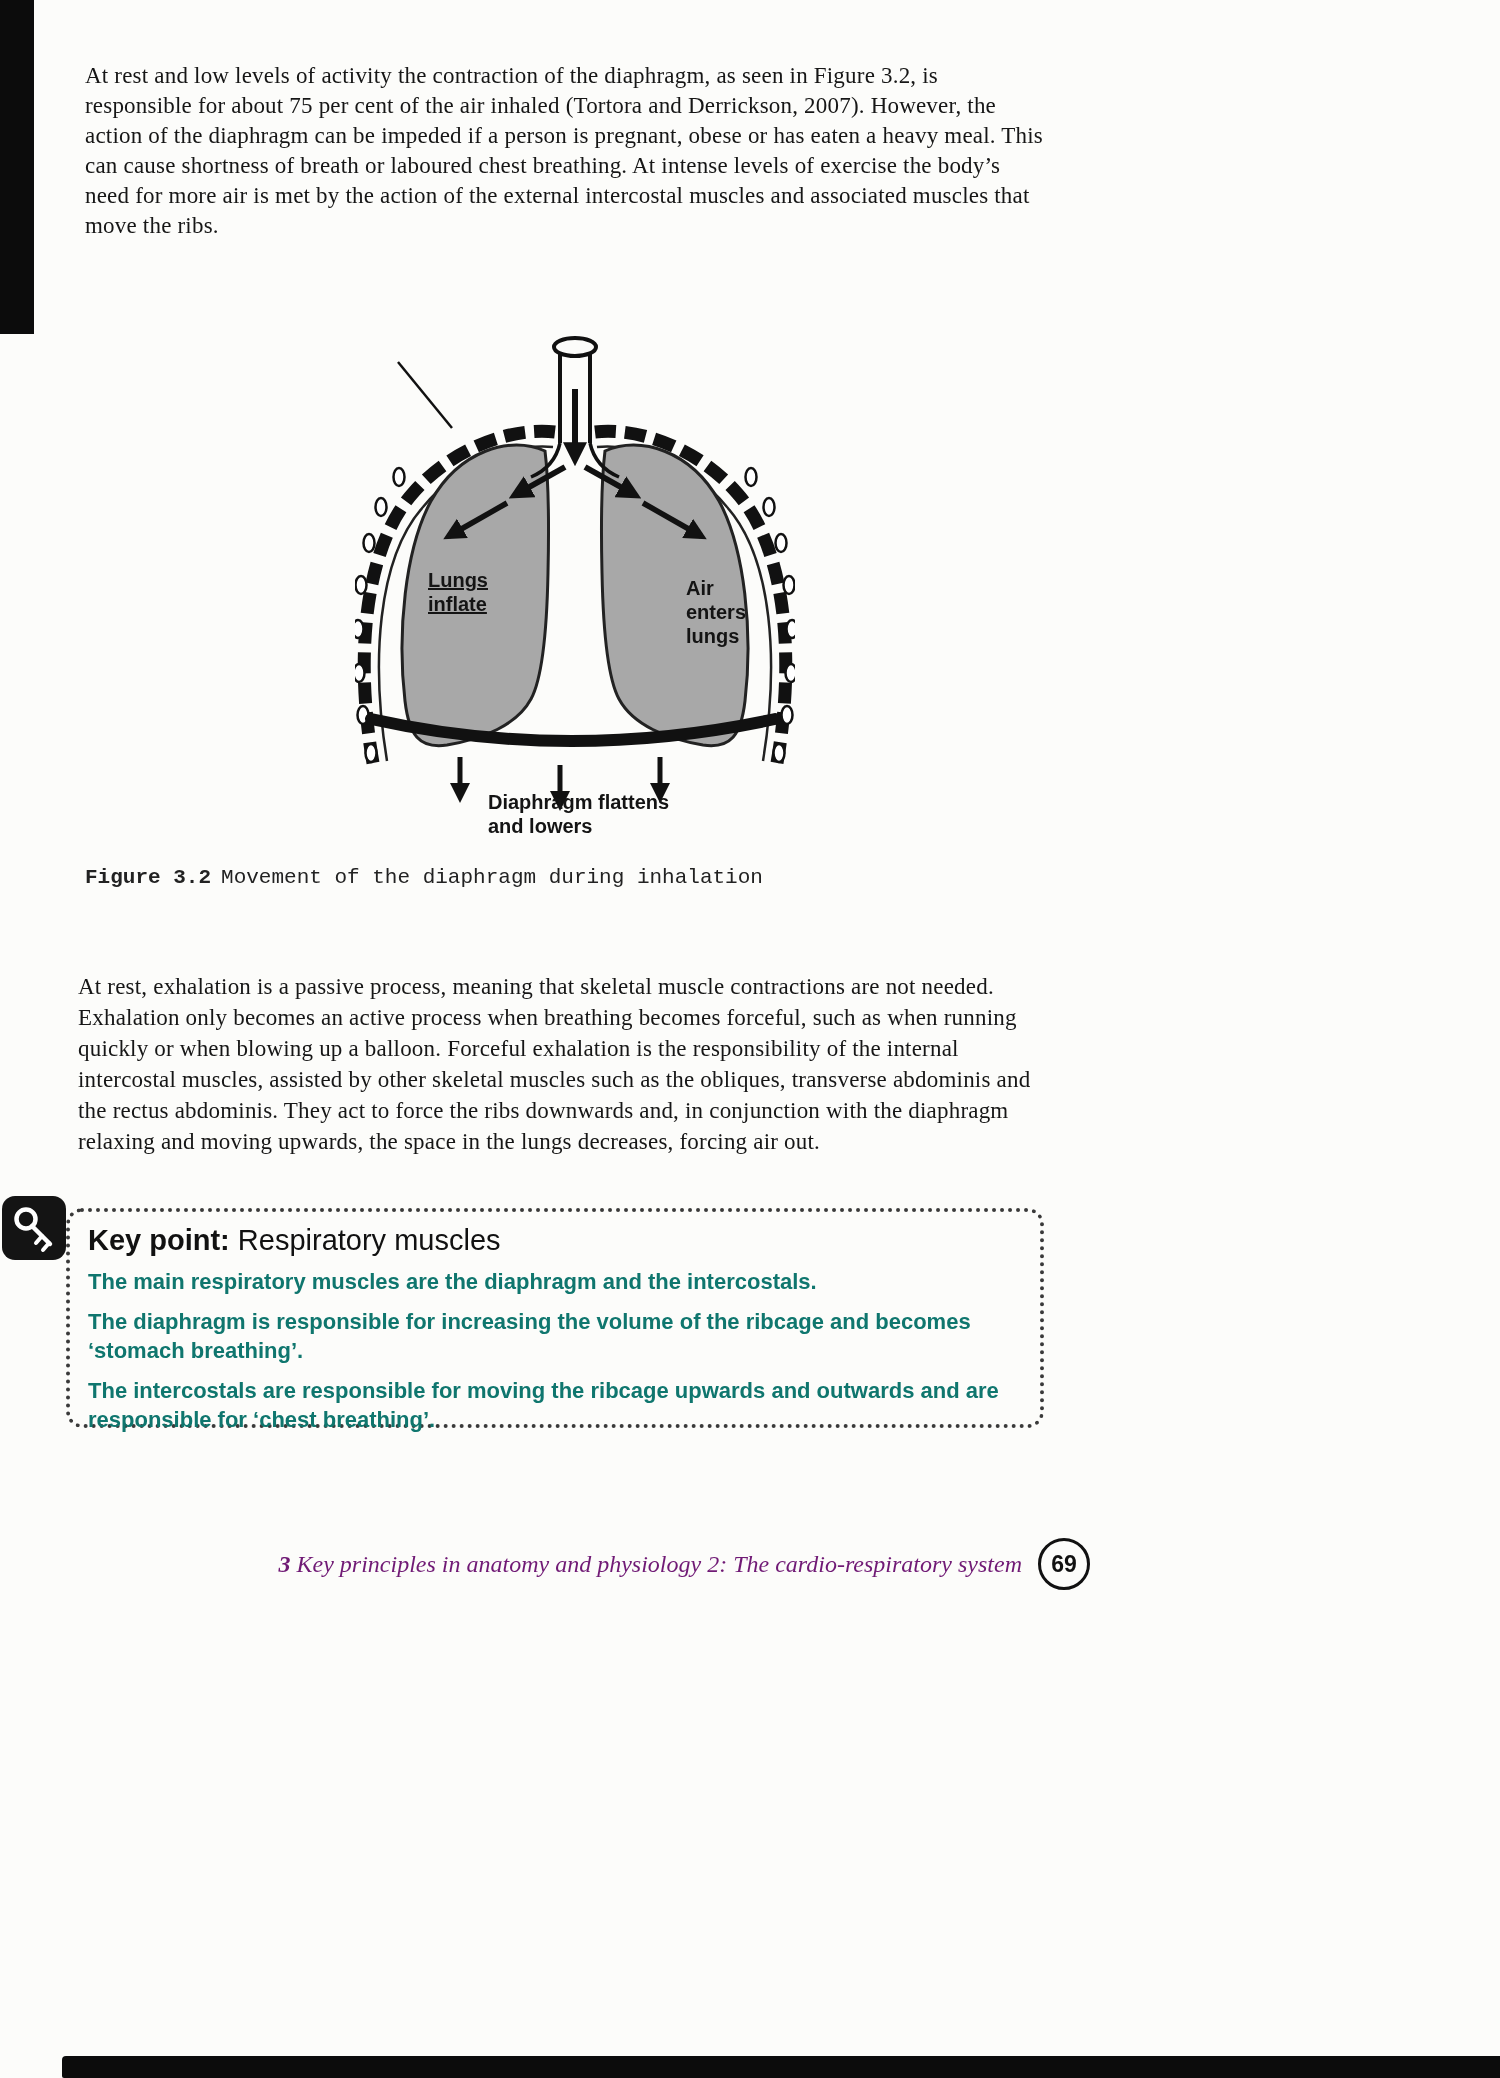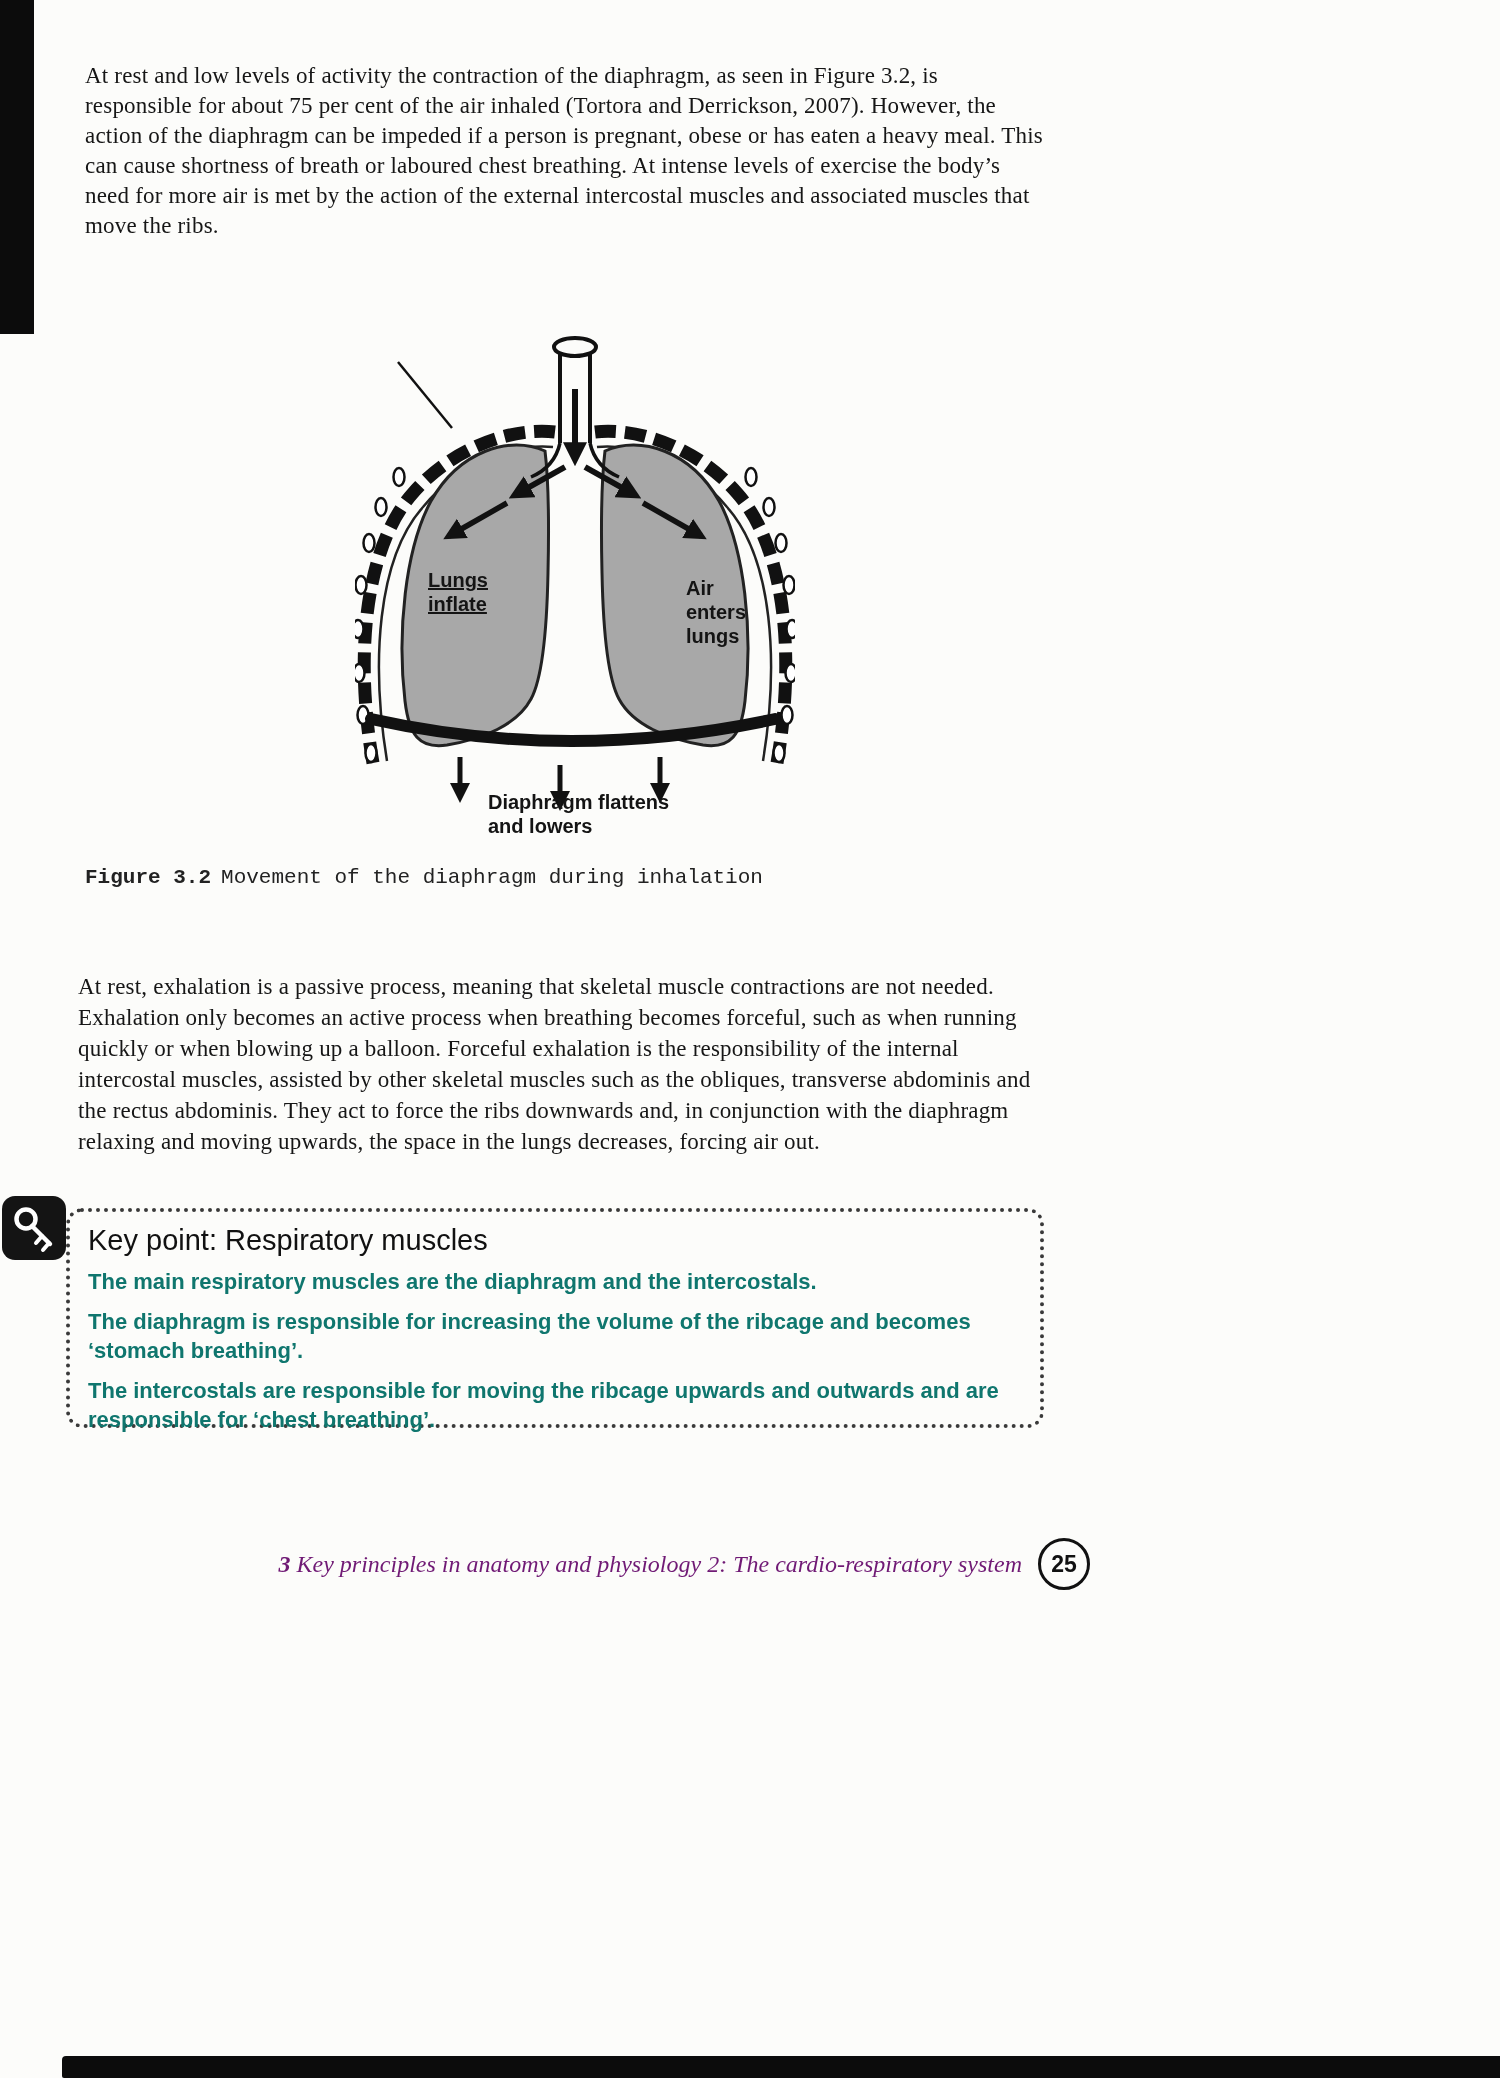--- a/index.html
+++ b/index.html
@@ -36,21 +36,21 @@
   .caption b{margin-right:10px;}
   
   .keypoint-box{
     position:absolute;left:66px;top:1208px;width:978px;height:220px;
     border:4px dotted #3a3a3a;border-radius:16px;
     box-sizing:border-box;
     padding:10px 18px 0 18px;
     font-family:"Liberation Sans", sans-serif;
   }
   .kp-title{font-size:29px;color:#111;margin:2px 0 10px 0;}
-  .kp-title .kp-b{font-weight:normal;margin-top:44px;}
+  .kp-title .kp-b{font-weight:bold;margin-top:44px;}
   .kp-title .kp-t{font-weight:normal;}
   .kp-par{font-size:22px;line-height:29px;color:#0f766e;margin:0 0 11px 0;max-width:950px;font-weight:bold;}
   .key-icon-box{
     position:absolute;left:2px;top:1196px;width:64px;height:64px;
     background:#141414;border-radius:13px;
   }
   
   .footer{
     position:absolute;left:0;top:1538px;width:1090px;
     display:flex;justify-content:flex-end;align-items:center;gap:16px;
@@ -172,16 +172,16 @@
       <line x1="30" y1="30" x2="48" y2="48" stroke="#fff" stroke-width="4.5" stroke-linecap="round"></line>
       <line x1="40" y1="40" x2="34" y2="47" stroke="#fff" stroke-width="4" stroke-linecap="round"></line>
       <line x1="47" y1="47" x2="41" y2="54" stroke="#fff" stroke-width="4" stroke-linecap="round"></line>
     </svg>
   </div>
 
   <div class="footer">
     <div class="footer-text">
       <b>3</b><span> Key principles in anatomy and physiology 2: The cardio-respiratory system</span>
     </div>
-    <div class="page-circle">25</div>
+    <div class="page-circle">69</div>
   </div>
 
 </div>
 
 </body></html>

